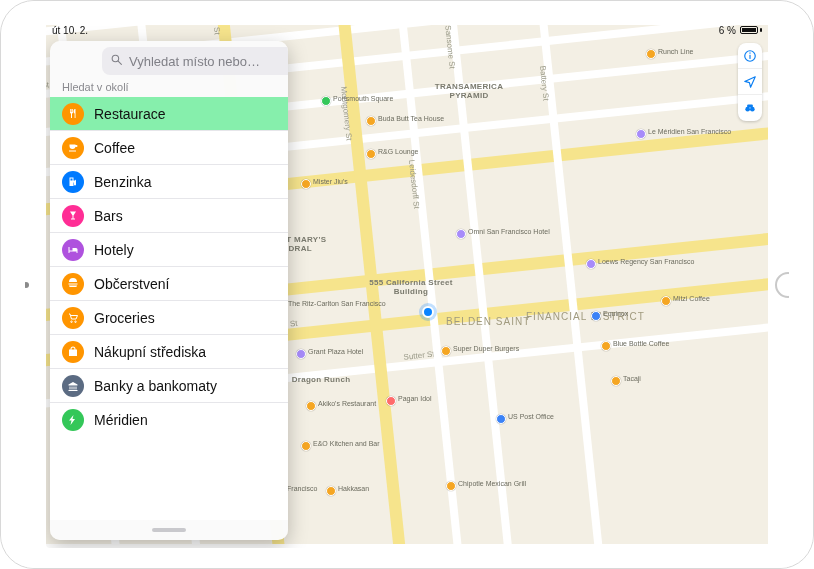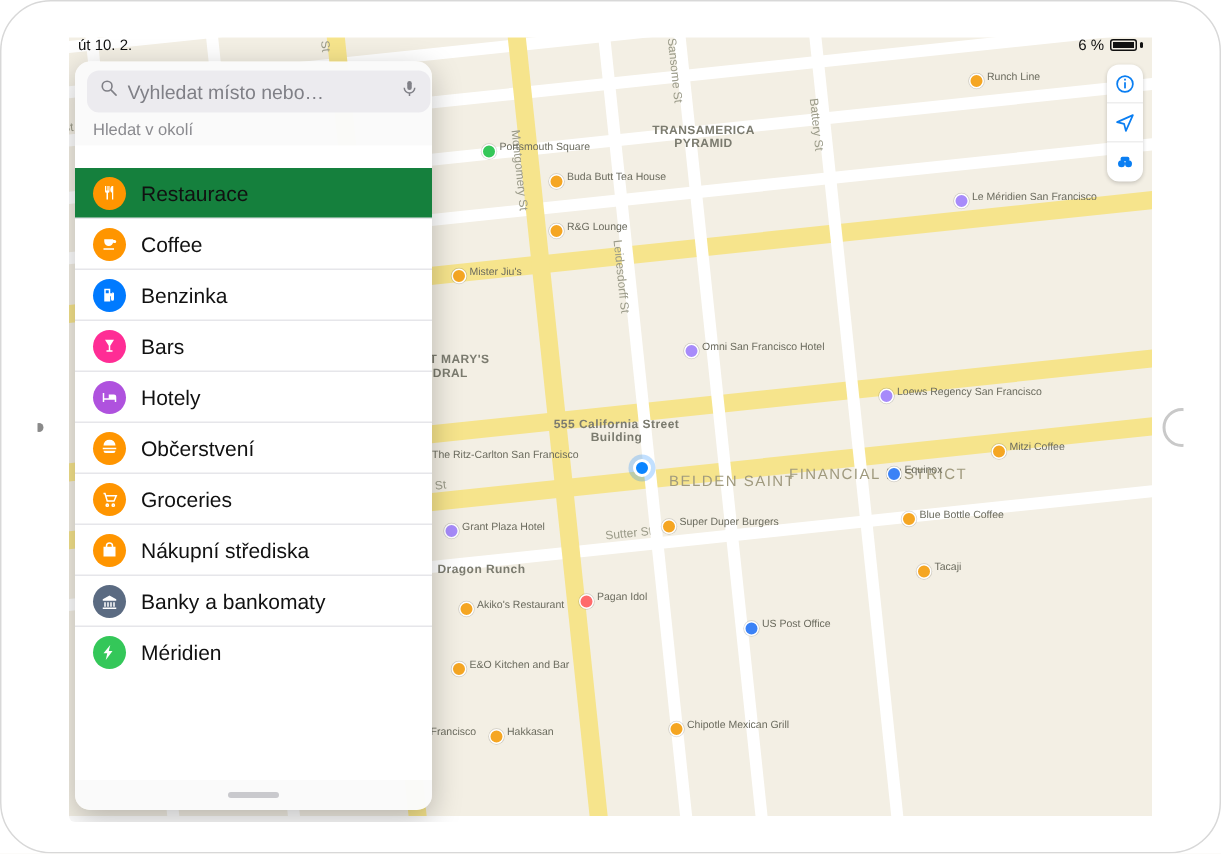--- a/index.html
+++ b/index.html
@@ -48,28 +48,28 @@
   .map-controls .ctrl:last-child { border-bottom:none;}
   .map-controls svg { width:14px; height:14px; display:block;}
 
   
   .card {
     position:absolute; left:4px; top:20px; width:238px; bottom:8px;
     background:rgba(250,250,250,.98); border-radius:10px;
     box-shadow:0 6px 20px rgba(0,0,0,.25);
     display:flex; flex-direction:column; overflow:hidden; z-index:60;
   }
-  .card .searchrow { display:flex; align-items:flex-start; gap:6px; padding:6px 8px 4px 8px;}
+  .card .searchrow { display:flex; align-items:flex-start; gap:6px; padding:6px 8px 4px 8px;margin-left:44px;}
   .searchbox { flex:1; display:flex; align-items:center; gap:6px; background:#ecebef; border-radius:8px; height:28px; padding:0 8px; color:#808087;}
   .searchbox input { border:none; outline:none; background:transparent; flex:1; font-size:13px; color:#333;}
   .searchbox input::placeholder { color:#808087;}
   .section-label { font-size:11px; color:#8a8a8f; padding:2px 12px 4px;}
   .list { flex:1; overflow:hidden; background:#fff;}
   .item { display:flex; align-items:center; gap:10px; height:34px; padding:0 12px; border-bottom:1px solid #e6e6ea; font-size:14px; color:#111;}
-  .item.selected { background:#15803d;margin-top:15px;}
+  .item.selected { background:#86efac;}
   .item:last-child { border-bottom:none;}
   .ico { width:22px; height:22px; border-radius:50%; display:flex; align-items:center; justify-content:center; color:#fff; flex-shrink:0;}
   .ico svg { width:12px; height:12px; display:block;}
   .grabber { height:20px; display:flex; align-items:center; justify-content:center;}
   .grabber span { width:34px; height:4px; border-radius:2px; background:#c9c9cd;}
 
   
   .bg-orange{background:#ff9500;} .bg-blue{background:#007aff;} .bg-purple{background:#af52de;}
   .bg-pink{background:#ff2d95;} .bg-slate{background:#5b6b82;} .bg-green{background:#34c759;}
 </style>

